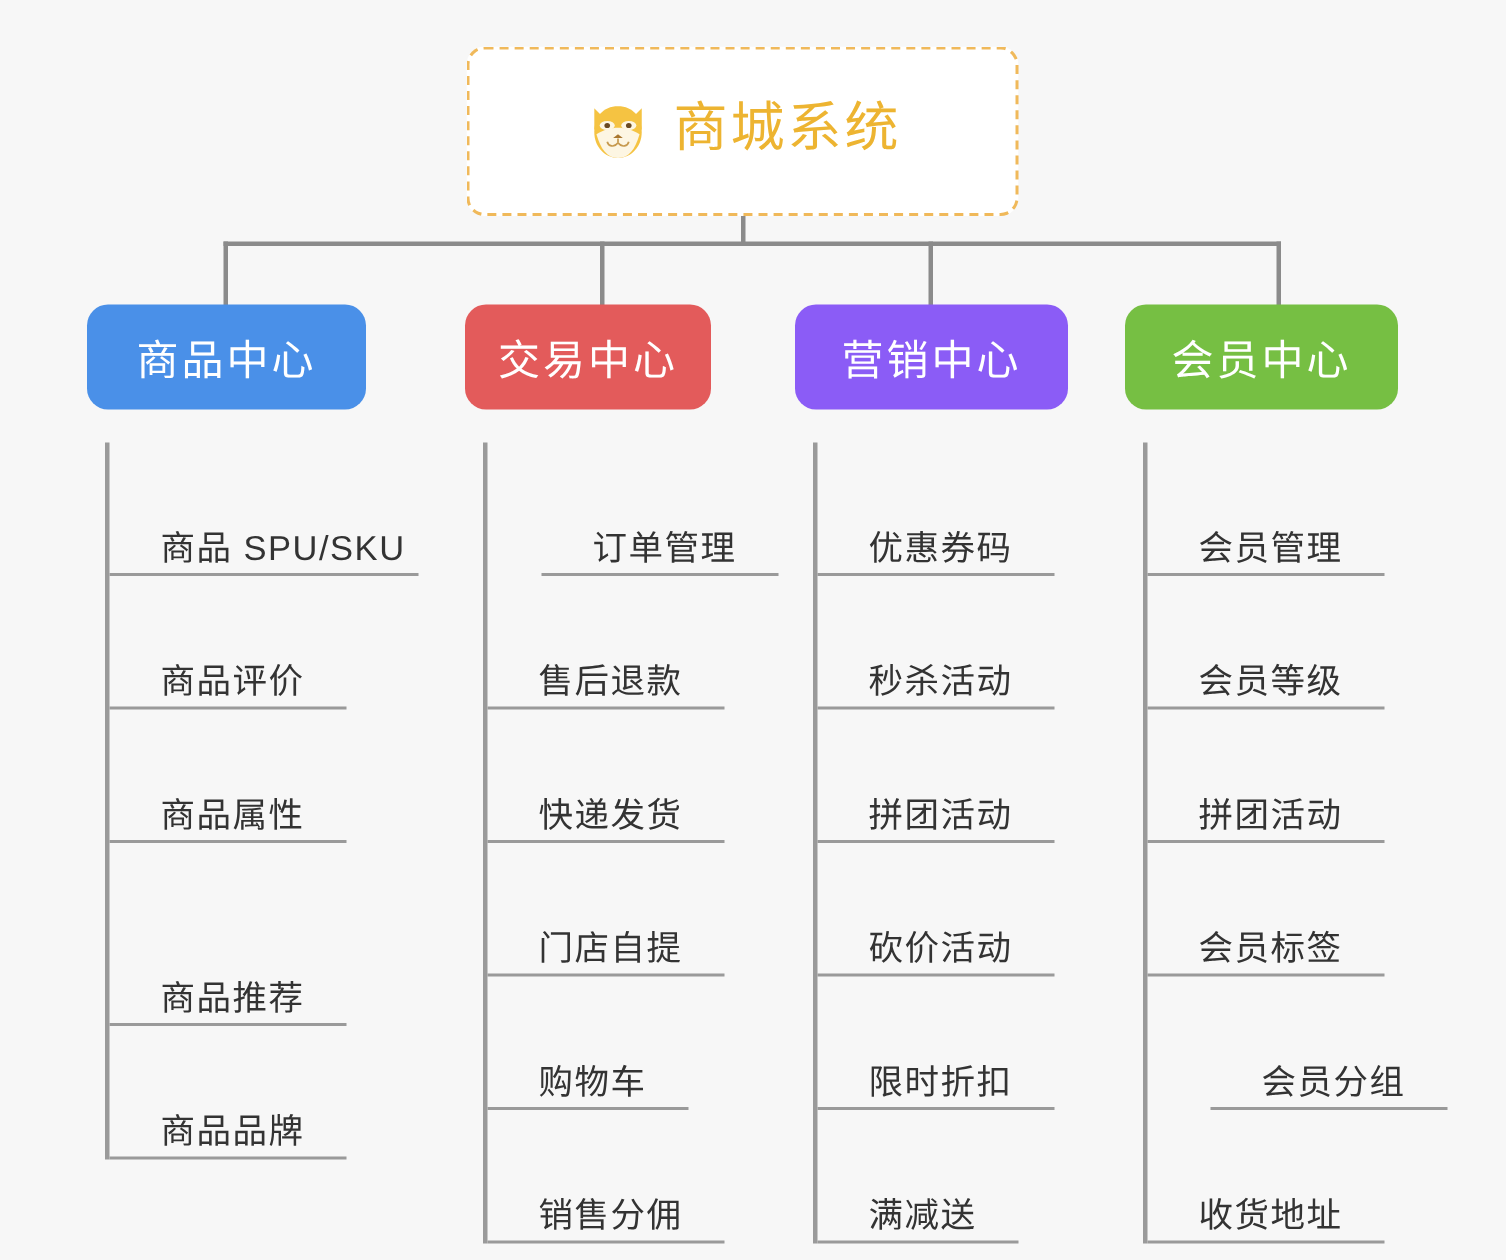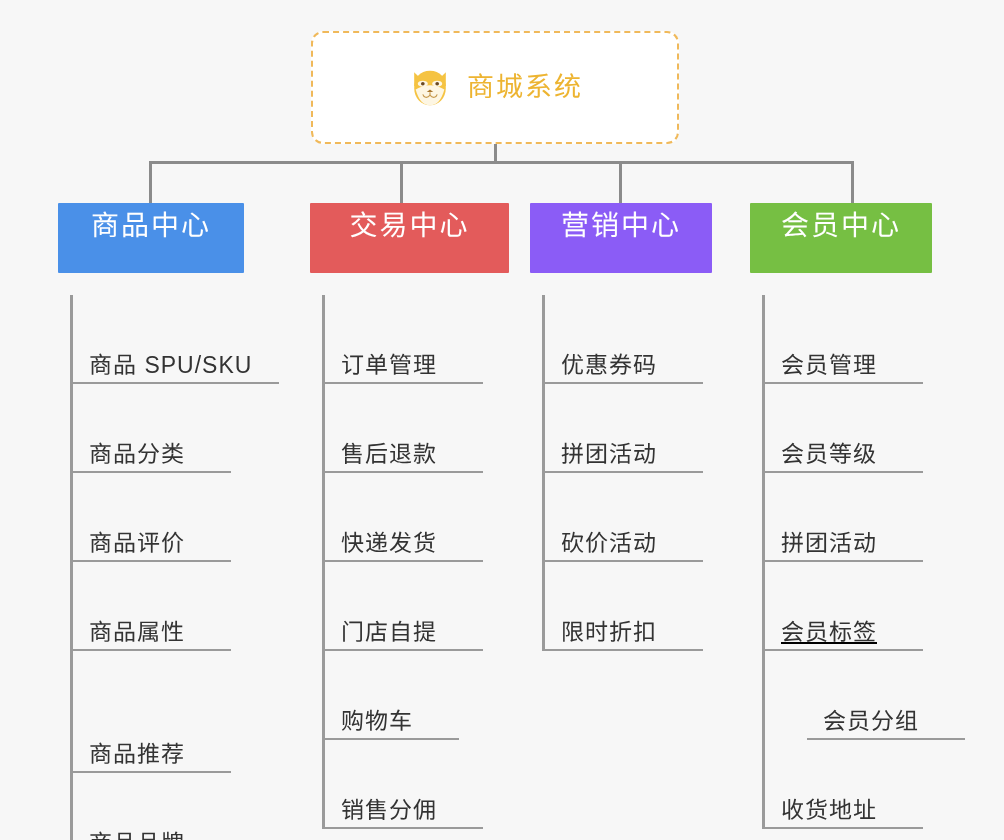--- a/index.html
+++ b/index.html
@@ -31,25 +31,26 @@
     box-sizing: border-box;
     background: #ffffff;
     border: 2px dashed #f0b95a;
     border-radius: 12px;
     display: flex;
     align-items: center;
     justify-content: center;
     gap: 14px;
   }
   .root-title {
-    font-size: 27px;
+    font-size: 36px;
     color: #edb431;
     letter-spacing: 2px;
     line-height: 1;
     white-space: nowrap;
+    font-family: Liberation Mono, monospace;
   }
   .root-emoji {
     width: 46px;
     height: 46px;
     display: block;
     flex: none;
   }
 
   
   .conn {
@@ -60,22 +61,23 @@
   .conn-h { height: 3px; }
 
   
   .column {
     position: absolute;
     top: 203px;
   }
   .cat-header {
     box-sizing: border-box;
     height: 70px;
-    border-radius: 1px;
+    border-radius: 14px;
     display: flex;
+    align-items: center;
     justify-content: center;
     color: #ffffff;
     font-size: 28px;
     letter-spacing: 2px;
     white-space: nowrap;
   }
 
   
   .sub-list {
     position: relative;
@@ -84,21 +86,21 @@
     border-left: 3px solid #9a9a9a;
     padding-bottom: 0;
   }
   .sub-item {
     position: relative;
     height: 89px;
     box-sizing: border-box;
     display: flex;
     align-items: flex-end;
     border-bottom: 2px solid #9a9a9a;
-    padding-left: 16px;
+    padding-left: 34px;
     padding-bottom: 4px;
   }
   .sub-item-label {
     font-size: 23px;
     color: #333333;
     line-height: 1.2;
     white-space: nowrap;
     letter-spacing: 1px;
     transform: translateY(2px);
   }
@@ -137,43 +139,40 @@
 
   <div class="column" style="left:58px; width:246px;">
     <div class="cat-header" style="background:#4a90e8; width:186px;">
       <span>商品中心</span>
     </div>
     <div class="sub-list">
       <div class="sub-item" style="width:206px;">
         <span class="sub-item-label">商品 SPU/SKU</span>
       </div>
       <div class="sub-item" style="width:158px;">
-        <span class="sub-item-label">商品分类</span>
-      </div>
-      <div class="sub-item" style="width:158px;">
         <span class="sub-item-label">商品评价</span>
       </div>
       <div class="sub-item" style="width:158px;">
         <span class="sub-item-label">商品属性</span>
       </div>
       <div class="sub-item" style="width:158px;margin-top:33px;">
         <span class="sub-item-label">商品推荐</span>
       </div>
       <div class="sub-item" style="width:158px;">
         <span class="sub-item-label">商品品牌</span>
       </div>
     </div>
   </div>
 
   <div class="column" style="left:310px; width:246px;">
-    <div class="cat-header" style="background:#e35b5b; width:199px;">
+    <div class="cat-header" style="background:#e35b5b; width:164px;">
       <span>交易中心</span>
     </div>
     <div class="sub-list">
-      <div class="sub-item" style="width:158px;">
+      <div class="sub-item" style="width:158px;margin-left:36px;">
         <span class="sub-item-label">订单管理</span>
       </div>
       <div class="sub-item" style="width:158px;">
         <span class="sub-item-label">售后退款</span>
       </div>
       <div class="sub-item" style="width:158px;">
         <span class="sub-item-label">快递发货</span>
       </div>
       <div class="sub-item" style="width:158px;">
         <span class="sub-item-label">门店自提</span>
@@ -189,46 +188,52 @@
 
   <div class="column" style="left:530px; width:246px;">
     <div class="cat-header" style="background:#8b5cf6; width:182px;">
       <span>营销中心</span>
     </div>
     <div class="sub-list">
       <div class="sub-item" style="width:158px;">
         <span class="sub-item-label">优惠券码</span>
       </div>
       <div class="sub-item" style="width:158px;">
+        <span class="sub-item-label">秒杀活动</span>
+      </div>
+      <div class="sub-item" style="width:158px;">
         <span class="sub-item-label">拼团活动</span>
       </div>
       <div class="sub-item" style="width:158px;">
         <span class="sub-item-label">砍价活动</span>
       </div>
       <div class="sub-item" style="width:158px;">
         <span class="sub-item-label">限时折扣</span>
+      </div>
+      <div class="sub-item" style="width:134px;">
+        <span class="sub-item-label">满减送</span>
       </div>
     </div>
   </div>
 
   <div class="column" style="left:750px; width:246px;">
     <div class="cat-header" style="background:#76bf43; width:182px;">
       <span>会员中心</span>
     </div>
     <div class="sub-list">
       <div class="sub-item" style="width:158px;">
         <span class="sub-item-label">会员管理</span>
       </div>
       <div class="sub-item" style="width:158px;">
         <span class="sub-item-label">会员等级</span>
       </div>
       <div class="sub-item" style="width:158px;">
         <span class="sub-item-label">拼团活动</span>
       </div>
-      <div class="sub-item" style="width:158px;text-decoration:underline;">
+      <div class="sub-item" style="width:158px;">
         <span class="sub-item-label">会员标签</span>
       </div>
       <div class="sub-item" style="width:158px;margin-left:42px;">
         <span class="sub-item-label">会员分组</span>
       </div>
       <div class="sub-item" style="width:158px;">
         <span class="sub-item-label">收货地址</span>
       </div>
     </div>
   </div>

